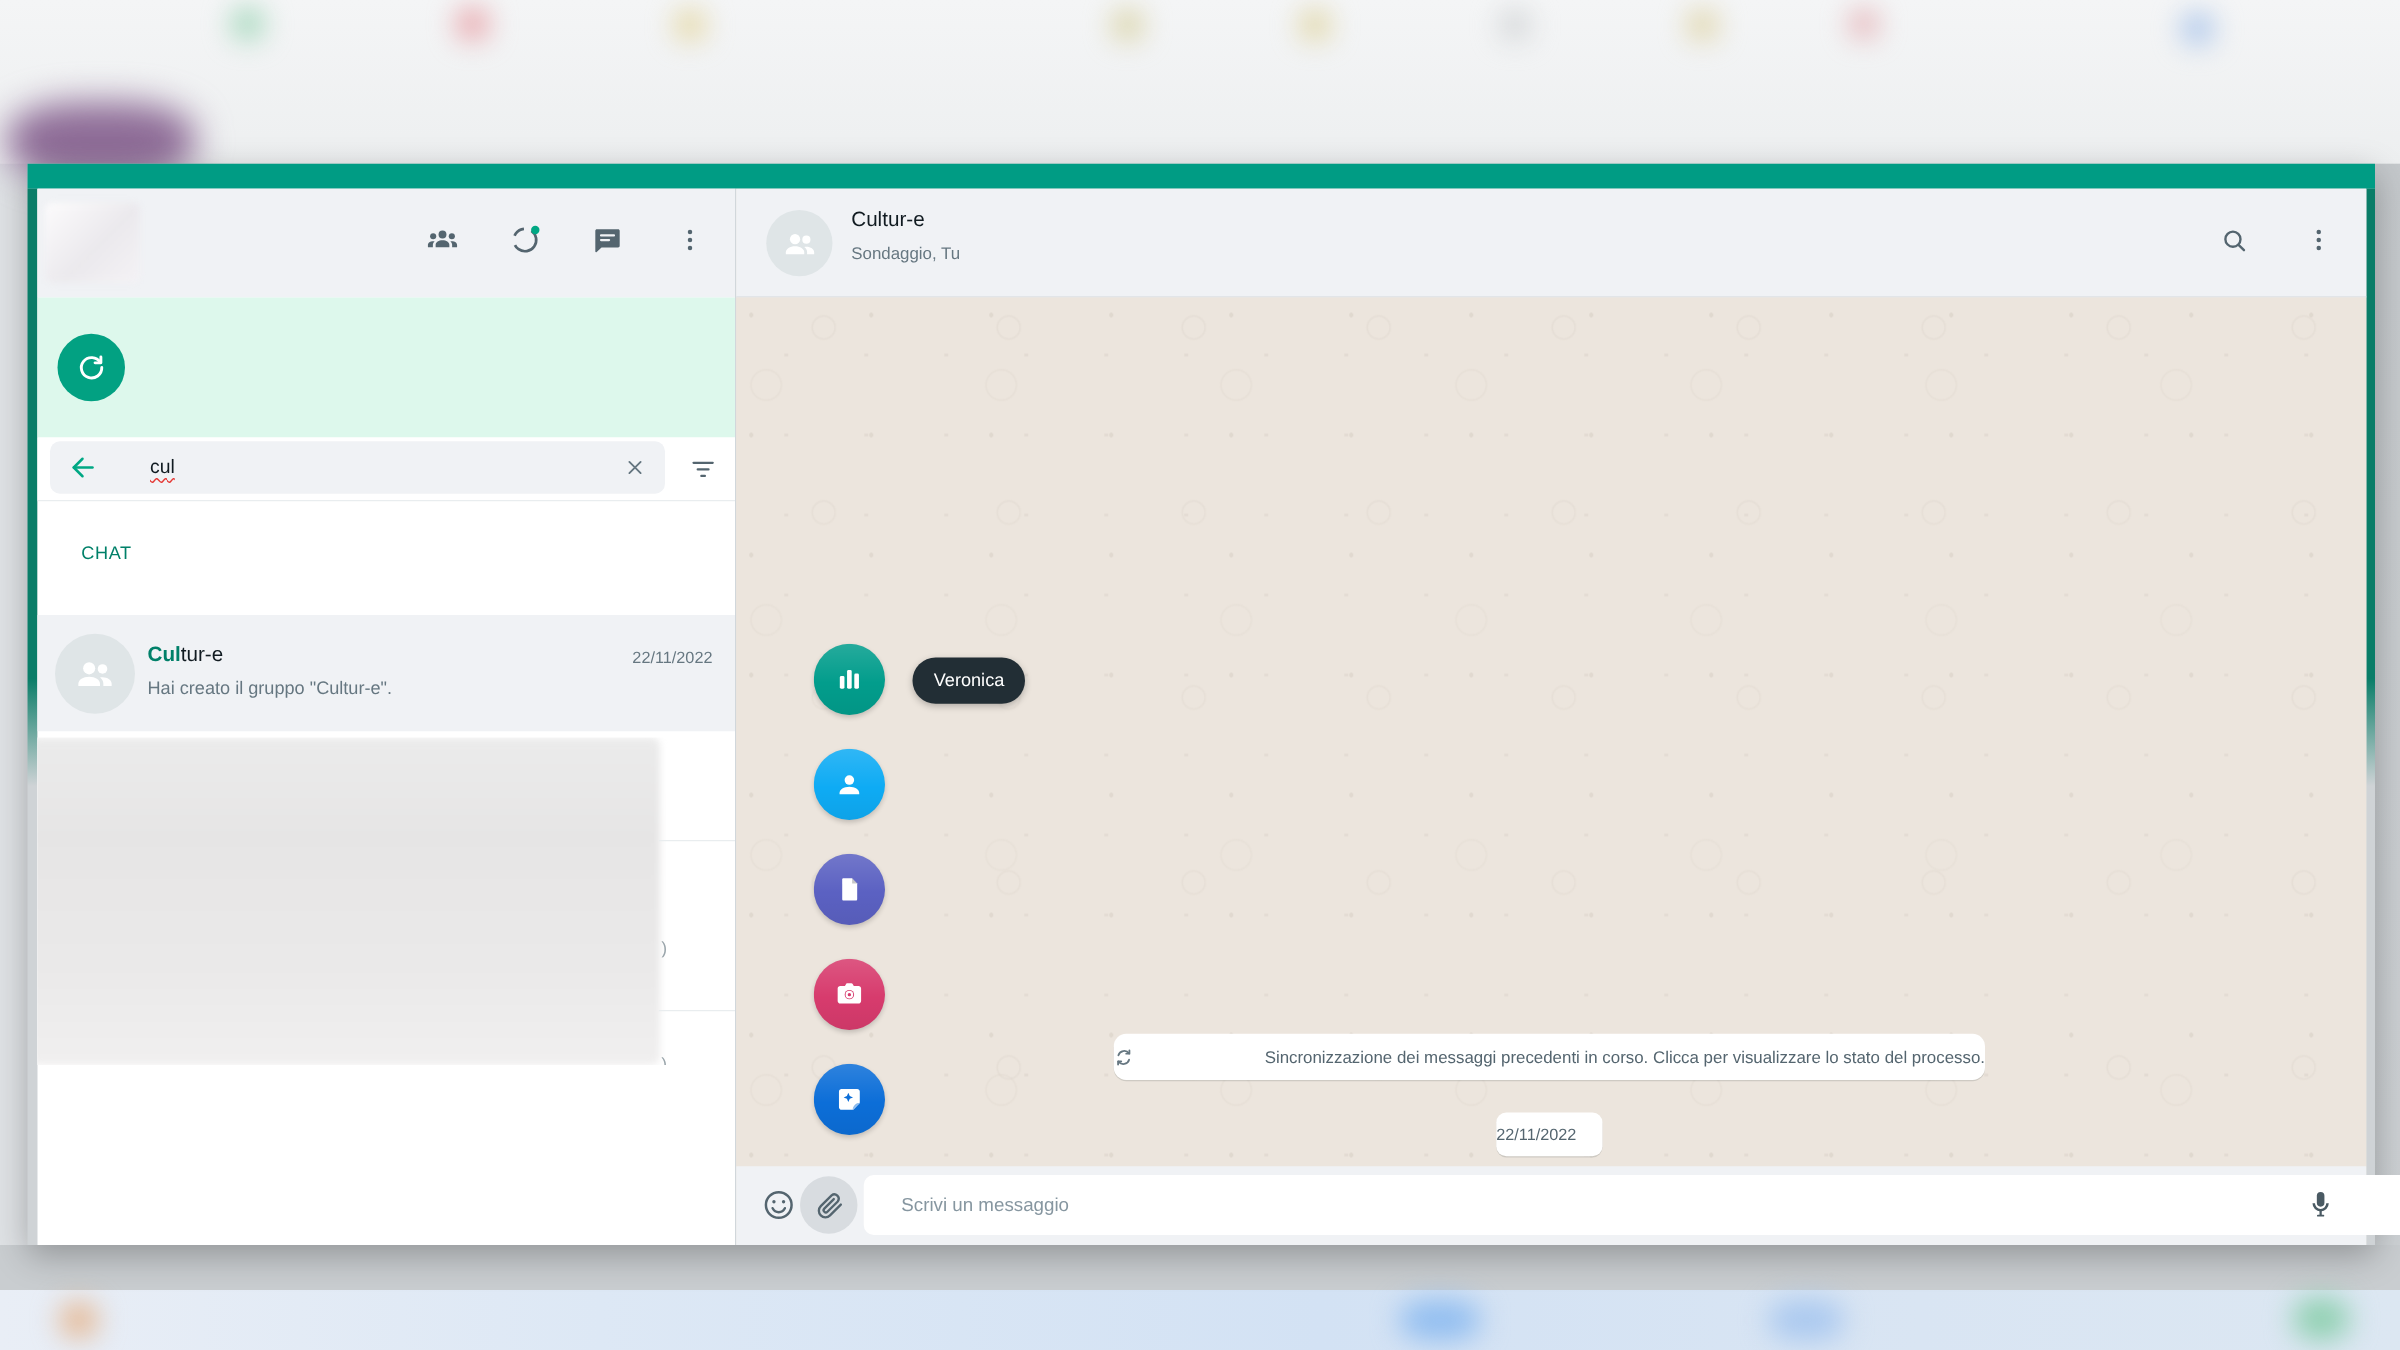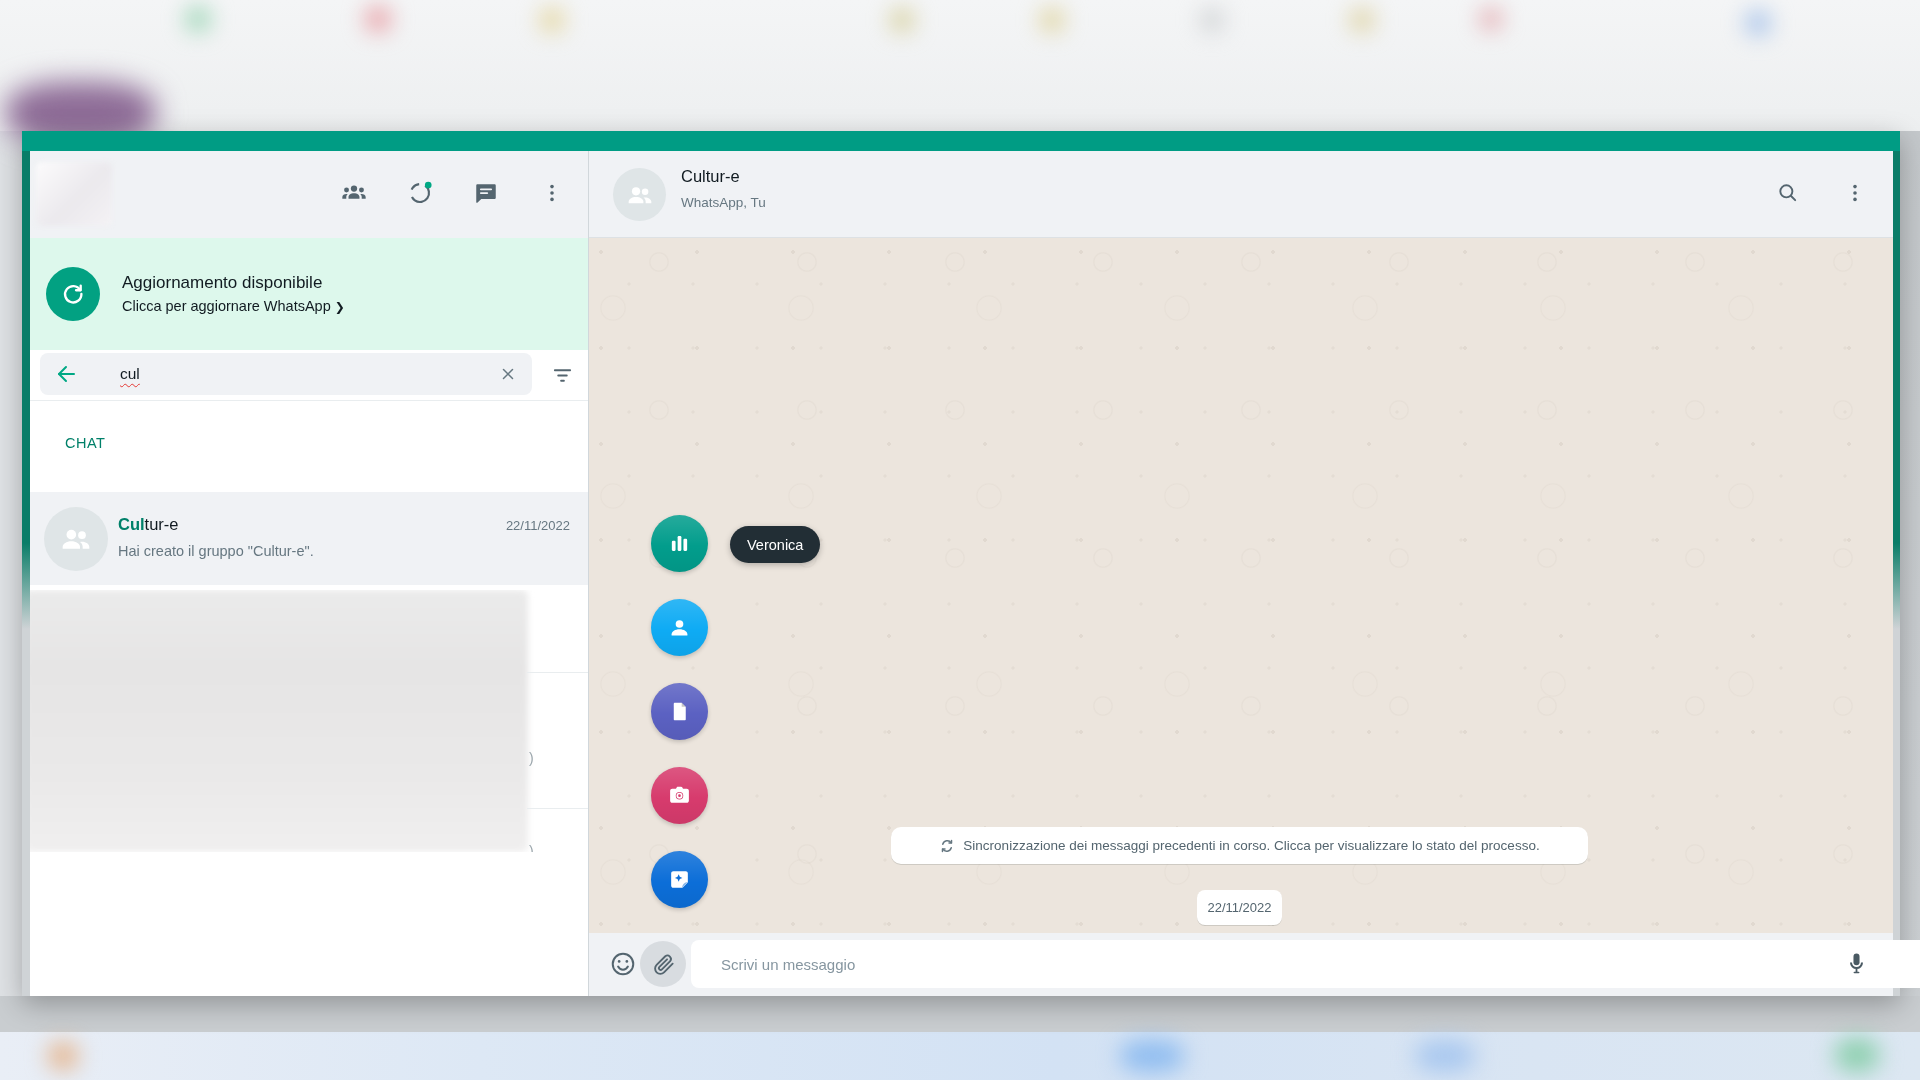--- a/index.html
+++ b/index.html
@@ -89,21 +89,21 @@
     background-size:96px 96px, 64px 64px, 148px 148px, 188px 188px; }
 
   .attach-col { position:absolute; left:62px; top:277px; display:flex; flex-direction:column; gap:27px; }
   .attach-item { width:57px; height:57px; border-radius:50%; display:flex; align-items:center; justify-content:center;
                  box-shadow:0 2px 4px rgba(0,0,0,.18); cursor:pointer;
                  background-image:linear-gradient(180deg, rgba(255,255,255,.14), rgba(255,255,255,0) 55%, rgba(0,0,0,.05)); }
   .tooltip { position:absolute; left:141px; top:288px; height:37px; padding:0 17px; background:#222e35; border-radius:19px;
              color:#fff; font-size:14.5px; display:flex; align-items:center; box-shadow:0 2px 6px rgba(0,0,0,.25); }
 
   .chip { background:#fff; border-radius:8px; color:#54656f; box-shadow:0 1px .5px rgba(11,20,26,.13);
-          display:flex; align-items:center; justify-content:center; }
+          display:flex; align-items:center; justify-content:space-between; }
   .sync-pill { position:absolute; left:302px; top:589px; width:697px; height:37px; border-radius:10px; gap:8px; font-size:13.5px; cursor:pointer; }
   .date-chip { position:absolute; left:608px; top:652px; width:85px; height:35px; font-size:13px; }
 
   .composer { position:absolute; left:0; top:782px; width:100%; height:63px; background:#f0f2f5; }
   .comp-emoji { position:absolute; left:20px; top:17px; color:#54656f; cursor:pointer; }
   .comp-clip { position:absolute; left:51px; top:8px; width:46px; height:46px; border-radius:50%; background:#d8dce0;
                display:flex; align-items:center; justify-content:center; color:#54656f; cursor:pointer; }
   .comp-input { position:absolute; left:102px; top:7px; width:1284px; height:48px; background:#fff; border:none;
                 border-radius:8px; padding:0 16px 0 30px; font-size:15px; color:#0369a1;
                 font-family:"Liberation Sans","DejaVu Sans",sans-serif; outline:none; }
@@ -187,24 +187,20 @@
         </div>
       </div>
 
       <div class="update-banner">
         <div class="ub-circle">
           <svg viewBox="0 0 24 24" width="28" height="28" fill="none" stroke="#fff" stroke-width="2" stroke-linecap="round">
               <path d="M18.2 8.6A7 7 0 1 0 19.2 12"></path>
               <path d="M18.6 4.8v4h-4" stroke-linejoin="round"></path>
             </svg>
         </div>
-        <div class="ub-text">
-          <div class="ub-title">Aggiornamento disponibile</div>
-          <div class="ub-sub"><span>Clicca per aggiornare WhatsApp</span><span class="ub-chevron">❯</span></div>
-        </div>
       </div>
 
       <div class="search-row">
         <div class="search-box">
           <span style="display:flex;">
             <svg viewBox="0 0 24 24" width="24" height="24" fill="none" stroke="#00a884" stroke-width="2" stroke-linecap="round" stroke-linejoin="round">
                 <path d="M20 12H5"></path>
                 <path d="M12 5l-7 7 7 7"></path>
               </svg>
           </span>
@@ -257,21 +253,21 @@
       <div class="chat-header">
         <div class="ch-avatar">
           <svg viewBox="0 0 24 24" width="34" height="34" fill="#fff">
               <circle cx="9.2" cy="9.4" r="2.9"></circle>
               <circle cx="15.6" cy="9.7" r="2.3"></circle>
               <path d="M9.2 13.4c-2.9 0-5.2 1.5-5.2 3.4v1.1h10.4v-1.1c0-1.9-2.3-3.4-5.2-3.4z"></path>
               <path d="M15.6 13.7c-.4 0-.8 0-1.2.1 1 .7 1.6 1.7 1.6 2.9v1.2h4v-1.1c0-1.7-2-3.1-4.4-3.1z"></path>
             </svg>
         </div>
         <div class="ch-title">Cultur-e</div>
-        <div class="ch-sub">WhatsApp, Tu</div>
+        <div class="ch-sub">Sondaggio, Tu</div>
         <div class="ch-actions">
           <div class="icon-btn">
             <span>
               <svg viewBox="0 0 24 24" width="23" height="23" fill="none" stroke="currentColor" stroke-width="2" stroke-linecap="round">
                   <circle cx="10.8" cy="10.8" r="6.3"></circle>
                   <path d="M15.7 15.7L20 20"></path>
                 </svg>
             </span>
           </div>
           <div class="icon-btn">

